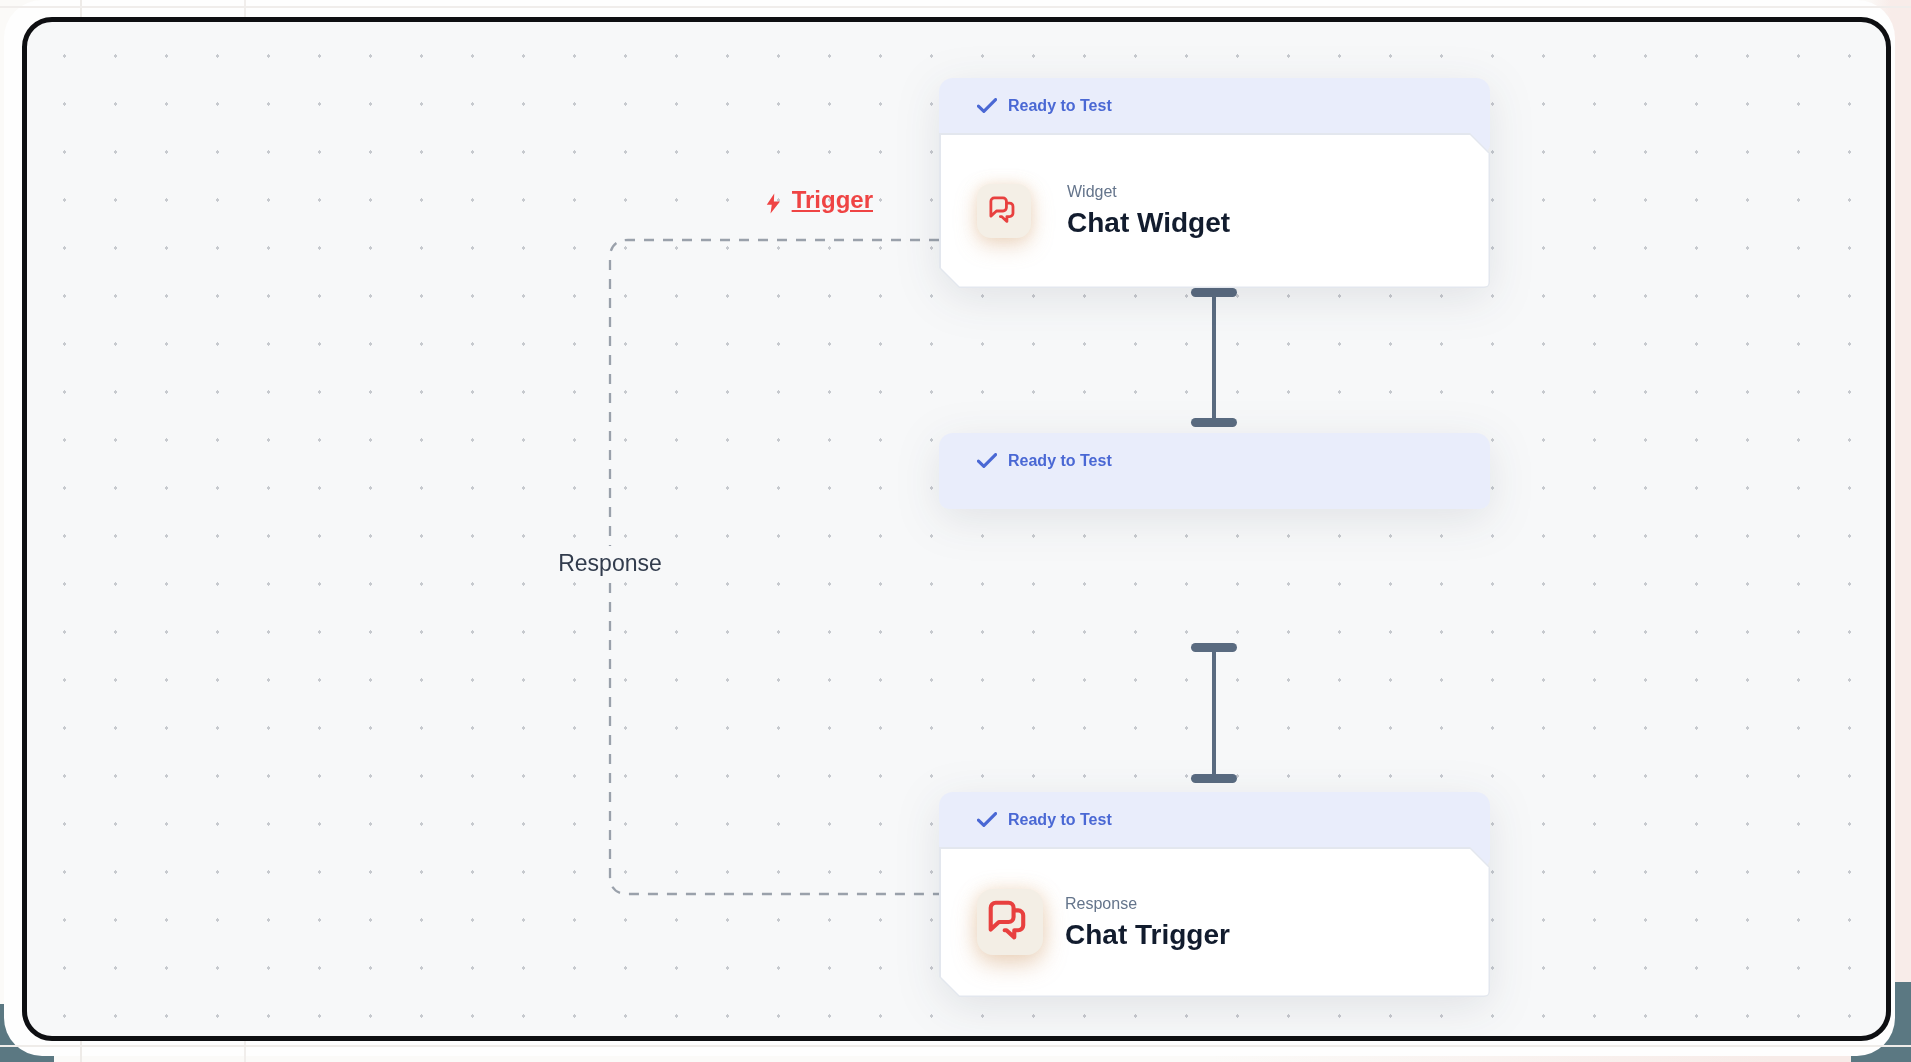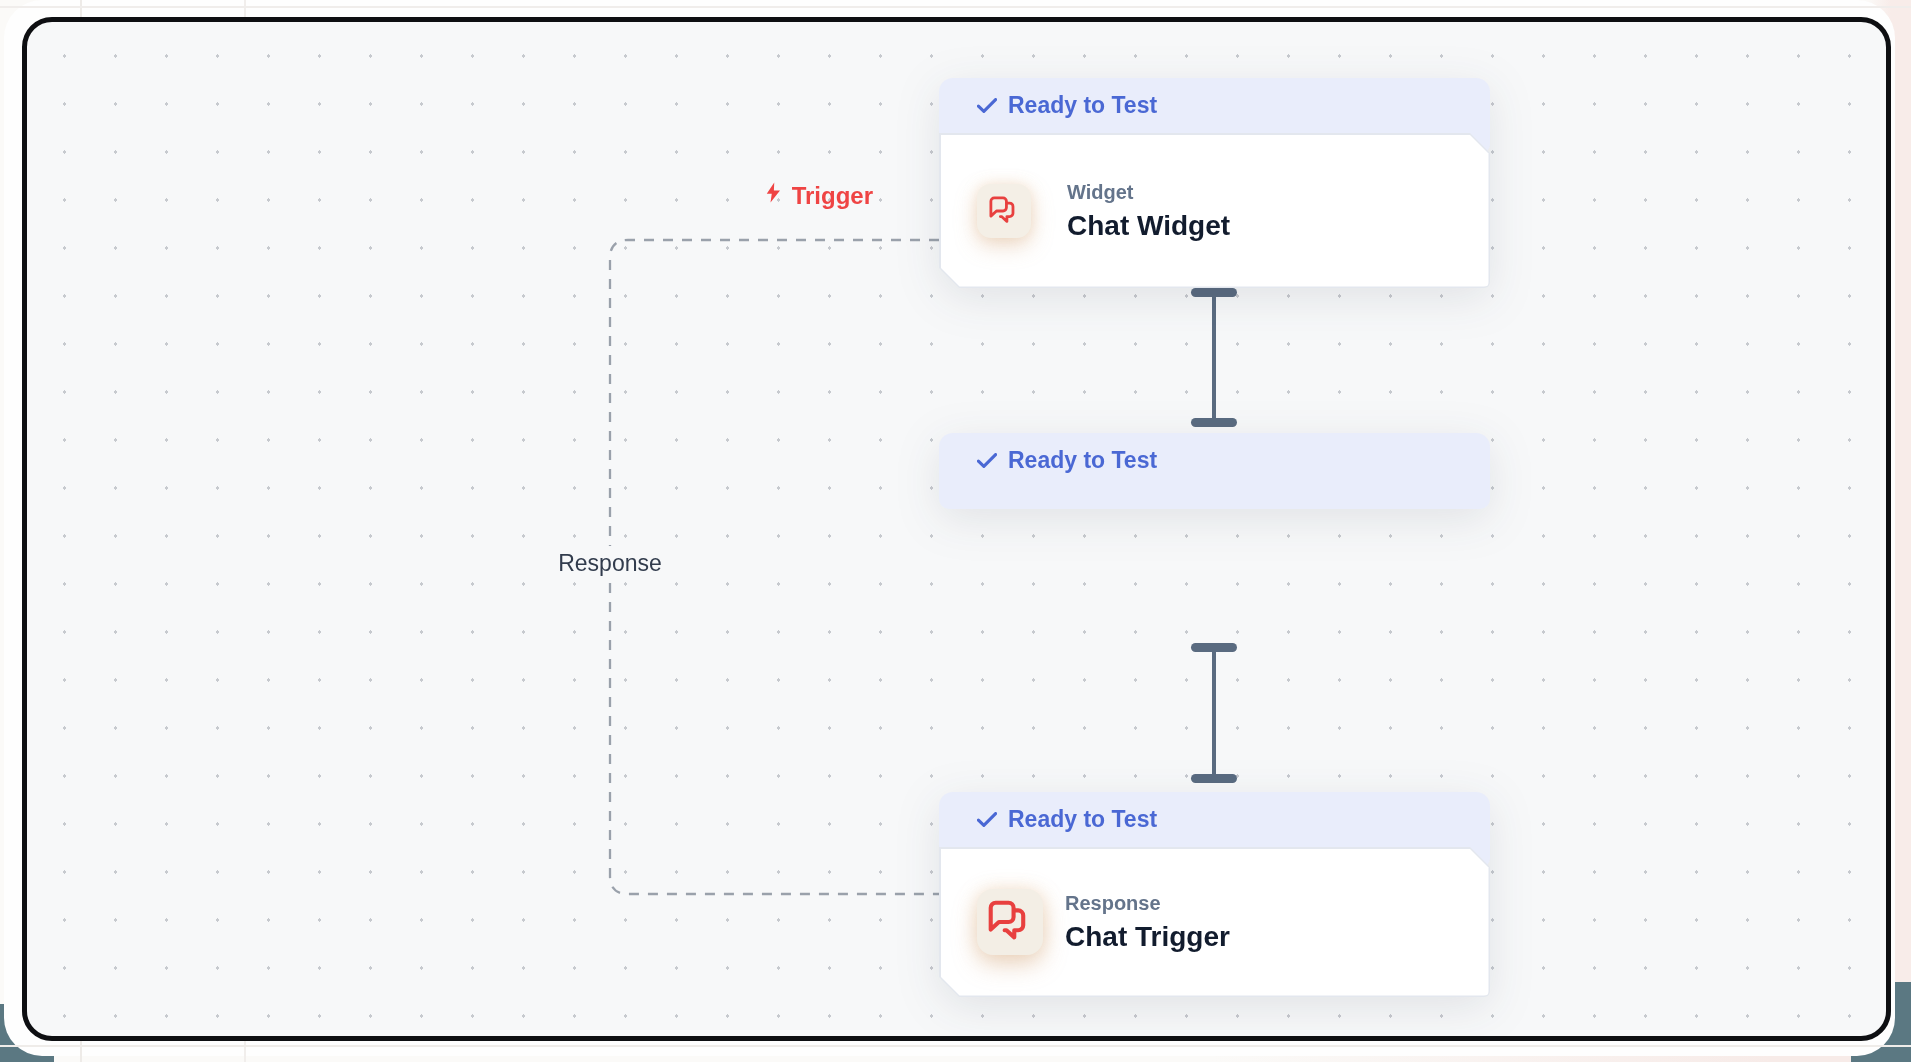--- a/index.html
+++ b/index.html
@@ -25,47 +25,47 @@
   .canvas { position:absolute; left:22px; top:17px; width:1869px; height:1024px;
     border:5px solid #0e0f12; border-radius:30px; background:#f7f8f9; overflow:hidden;
     background-image:radial-gradient(circle, #c7cacf 1.6px, rgba(0,0,0,0) 1.8px);
     background-size:51px 48px; background-position:12px 10px; }
 
   
   .edge-svg { position:absolute; left:0; top:0; width:1852px; height:1012px; }
   .edge-label { position:absolute; left:505px; top:524px; width:156px; text-align:center;
     background:#f7f8f9; color:#323c4d; font-size:23px; font-weight:500; padding:4px 0; }
   .trigger-label { position:absolute; left:690px; top:160px; width:156px; height:32px;
-    display:flex; align-items:flex-start; justify-content:flex-end; gap:11px;
-    color:#ef4444; font-size:24px; font-weight:700; }
+    display:flex; align-items:flex-end; justify-content:flex-end; gap:11px;
+    color:#ef4444; font-size:24px; font-weight:700;text-decoration:underline; }
 
   
   .cap { position:absolute; left:1164px; width:46px; height:9px; border-radius:5px; background:#5a6b80; }
   .cline { position:absolute; left:1185px; width:4px; background:#5a6b80; }
 
   
   .node { position:absolute; left:912px; width:551px;
     filter:drop-shadow(0 10px 22px rgba(30,41,59,0.10)); }
   .n-header { position:absolute; top:0; left:0; right:0; height:76px;
     background:#e9edfb; border-radius:14px 14px 10px 10px; z-index:1; }
   .n-badge { display:flex; align-items:center; gap:11px; height:55px; padding-left:38px;
-    color:#4a68d4; font-size:23px; font-weight:600; }
+    color:#4a68d4; font-size:16px; font-weight:600; }
   .n-body { position:absolute; top:55px; left:0; right:0; bottom:0; z-index:2; }
   .b-edge { position:absolute; inset:0; border-radius:0 0 6px 0;
     clip-path:polygon(0 0, calc(100% - 20px) 0, 100% 20px, 100% 100%, 20px 100%, 0 calc(100% - 20px)); }
   .b-fill { position:absolute; border-radius:0 0 5px 0; background:#ffffff;
     clip-path:polygon(0 0, calc(100% - 19px) 0, 100% 19px, 100% 100%, 19px 100%, 0 calc(100% - 19px)); }
   .light .b-edge { background:#e3e7ee; }
   .light .b-fill { inset:1.5px; }
   .selected .b-edge { background:#475569; }
   .selected .b-fill { inset:2.5px; }
   .b-content { position:absolute; inset:0; z-index:3; display:flex; align-items:center;
     padding-left:38px; }
   .n-text { display:flex; flex-direction:column; gap:7px; }
-  .n-cat { color:#64748b; font-size:20px; font-weight:700; }
+  .n-cat { color:#64748b; font-size:16px; font-weight:400; }
   .n-title { color:#121c2e; font-size:28px; font-weight:700; line-height:1.05; }
 
   
   .tile { display:flex; align-items:center; justify-content:center; flex:0 0 auto; }
   .tile-beige { width:54px; height:54px; border-radius:14px; background:#f4efe6;
     box-shadow:0 8px 22px rgba(208,158,112,0.35), 0 0 14px rgba(235,200,160,0.35); margin-right:36px; }
   .tile-beige-lg { width:66px; height:66px; border-radius:16px; background:#f3eee5;
     box-shadow:0 10px 24px rgba(208,158,112,0.38), 0 0 18px rgba(235,200,160,0.4); margin-right:22px; }
   .tile-red { width:54px; height:54px; border-radius:12px 20px 12px 22px;
     background:radial-gradient(circle at 32% 30%, #f25353 0%, #e83d3d 75%);

